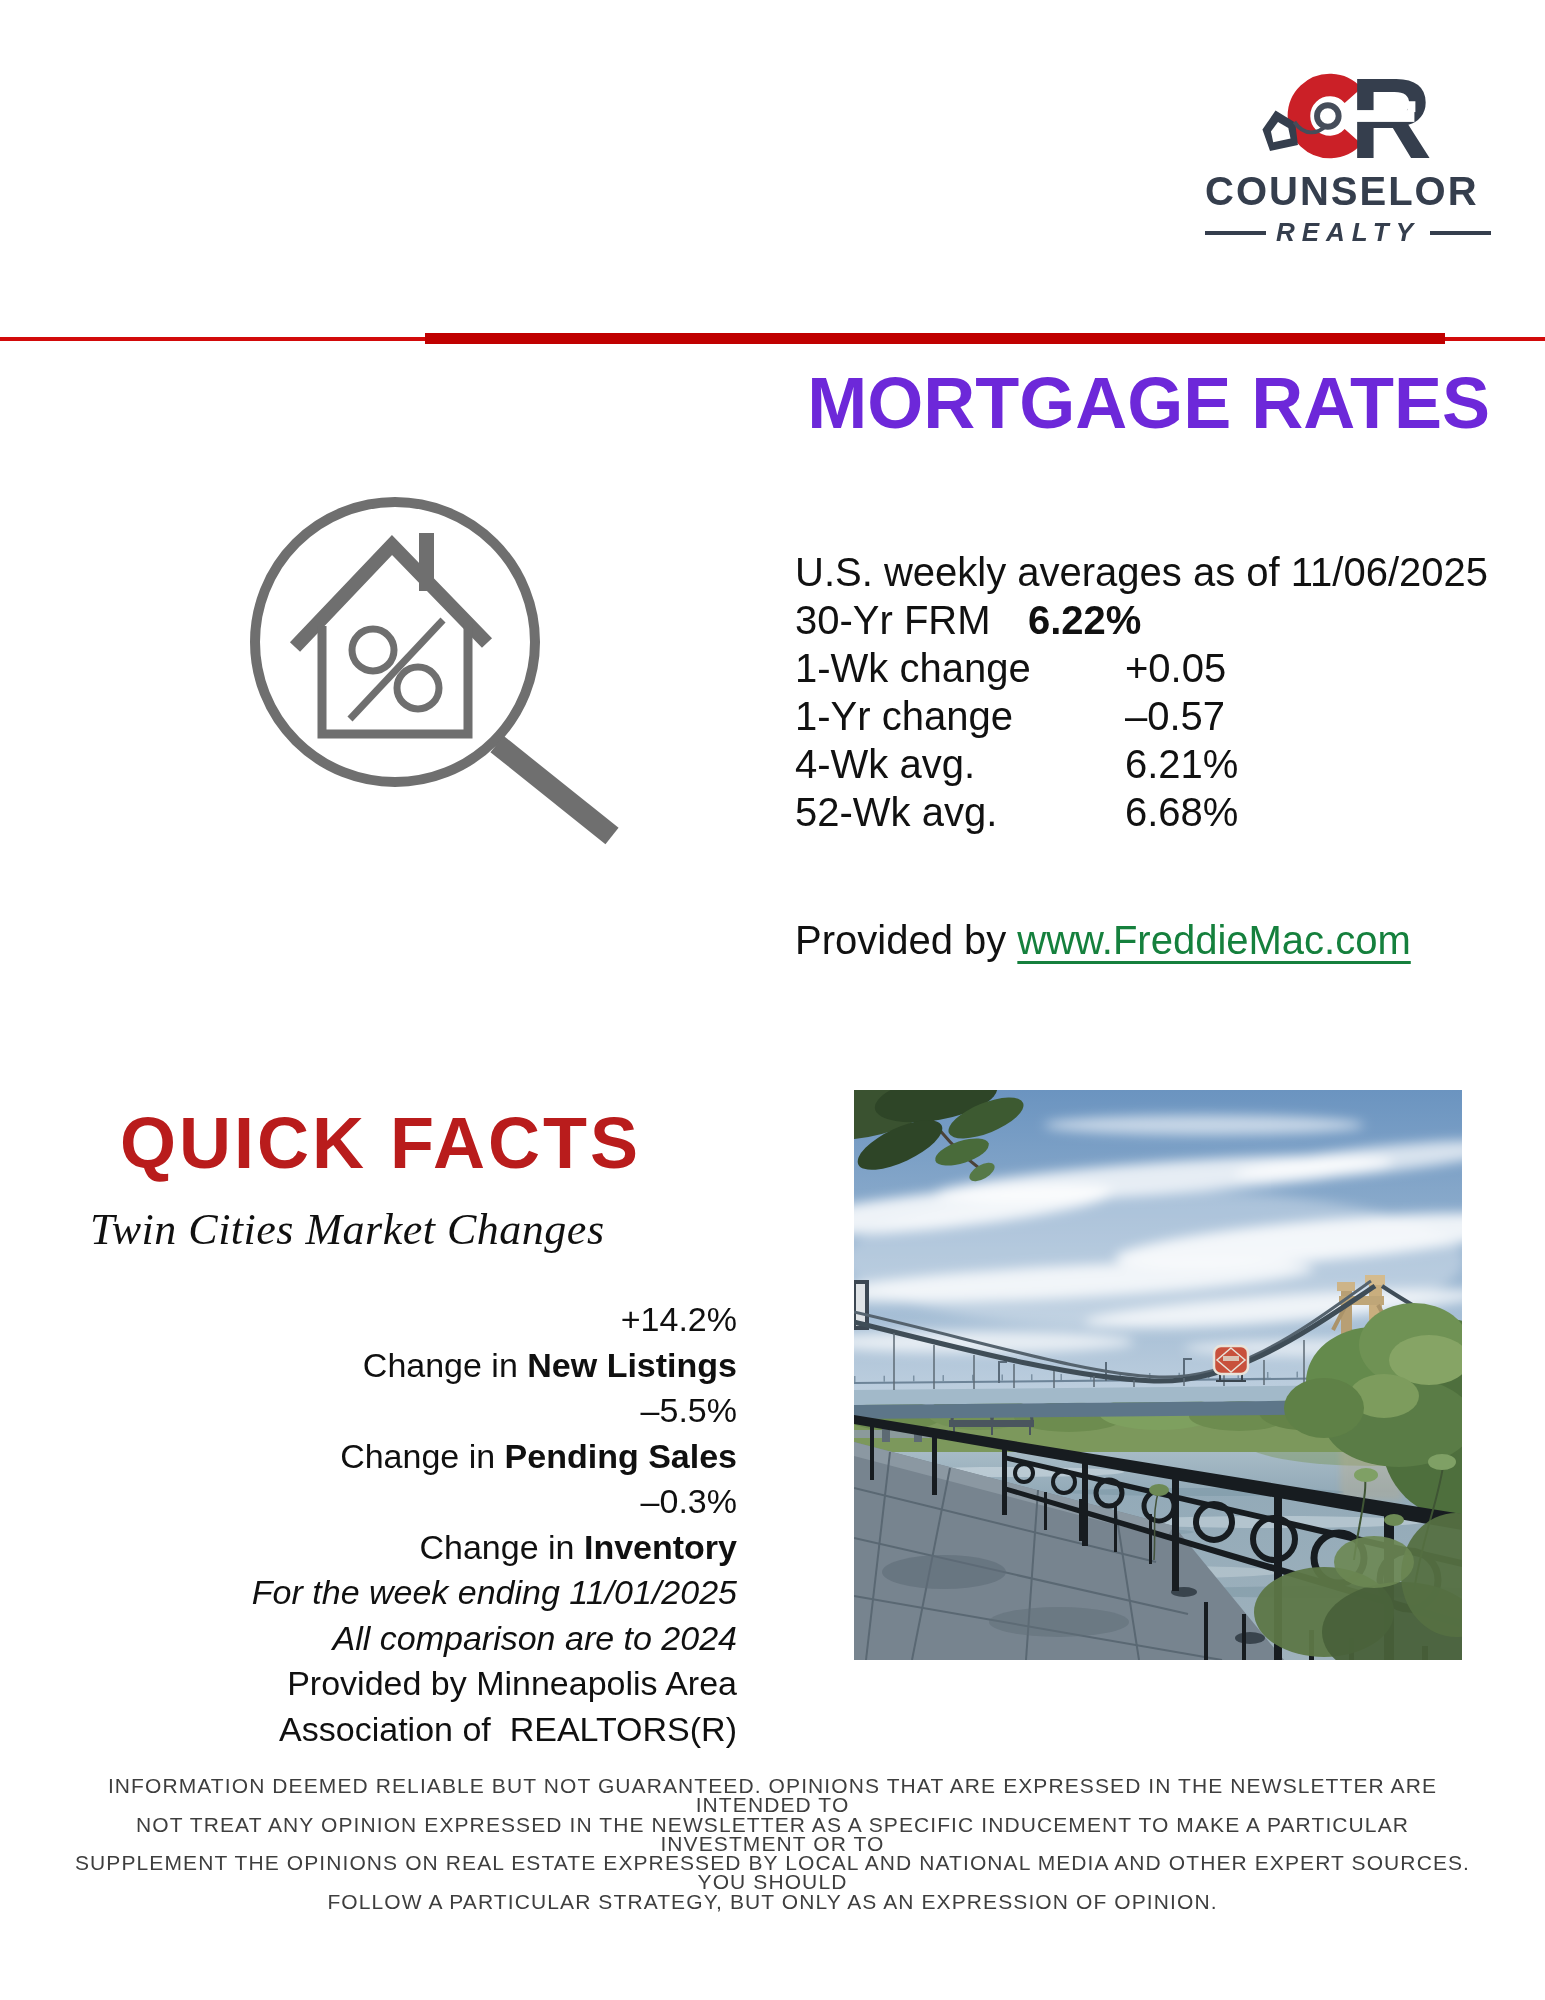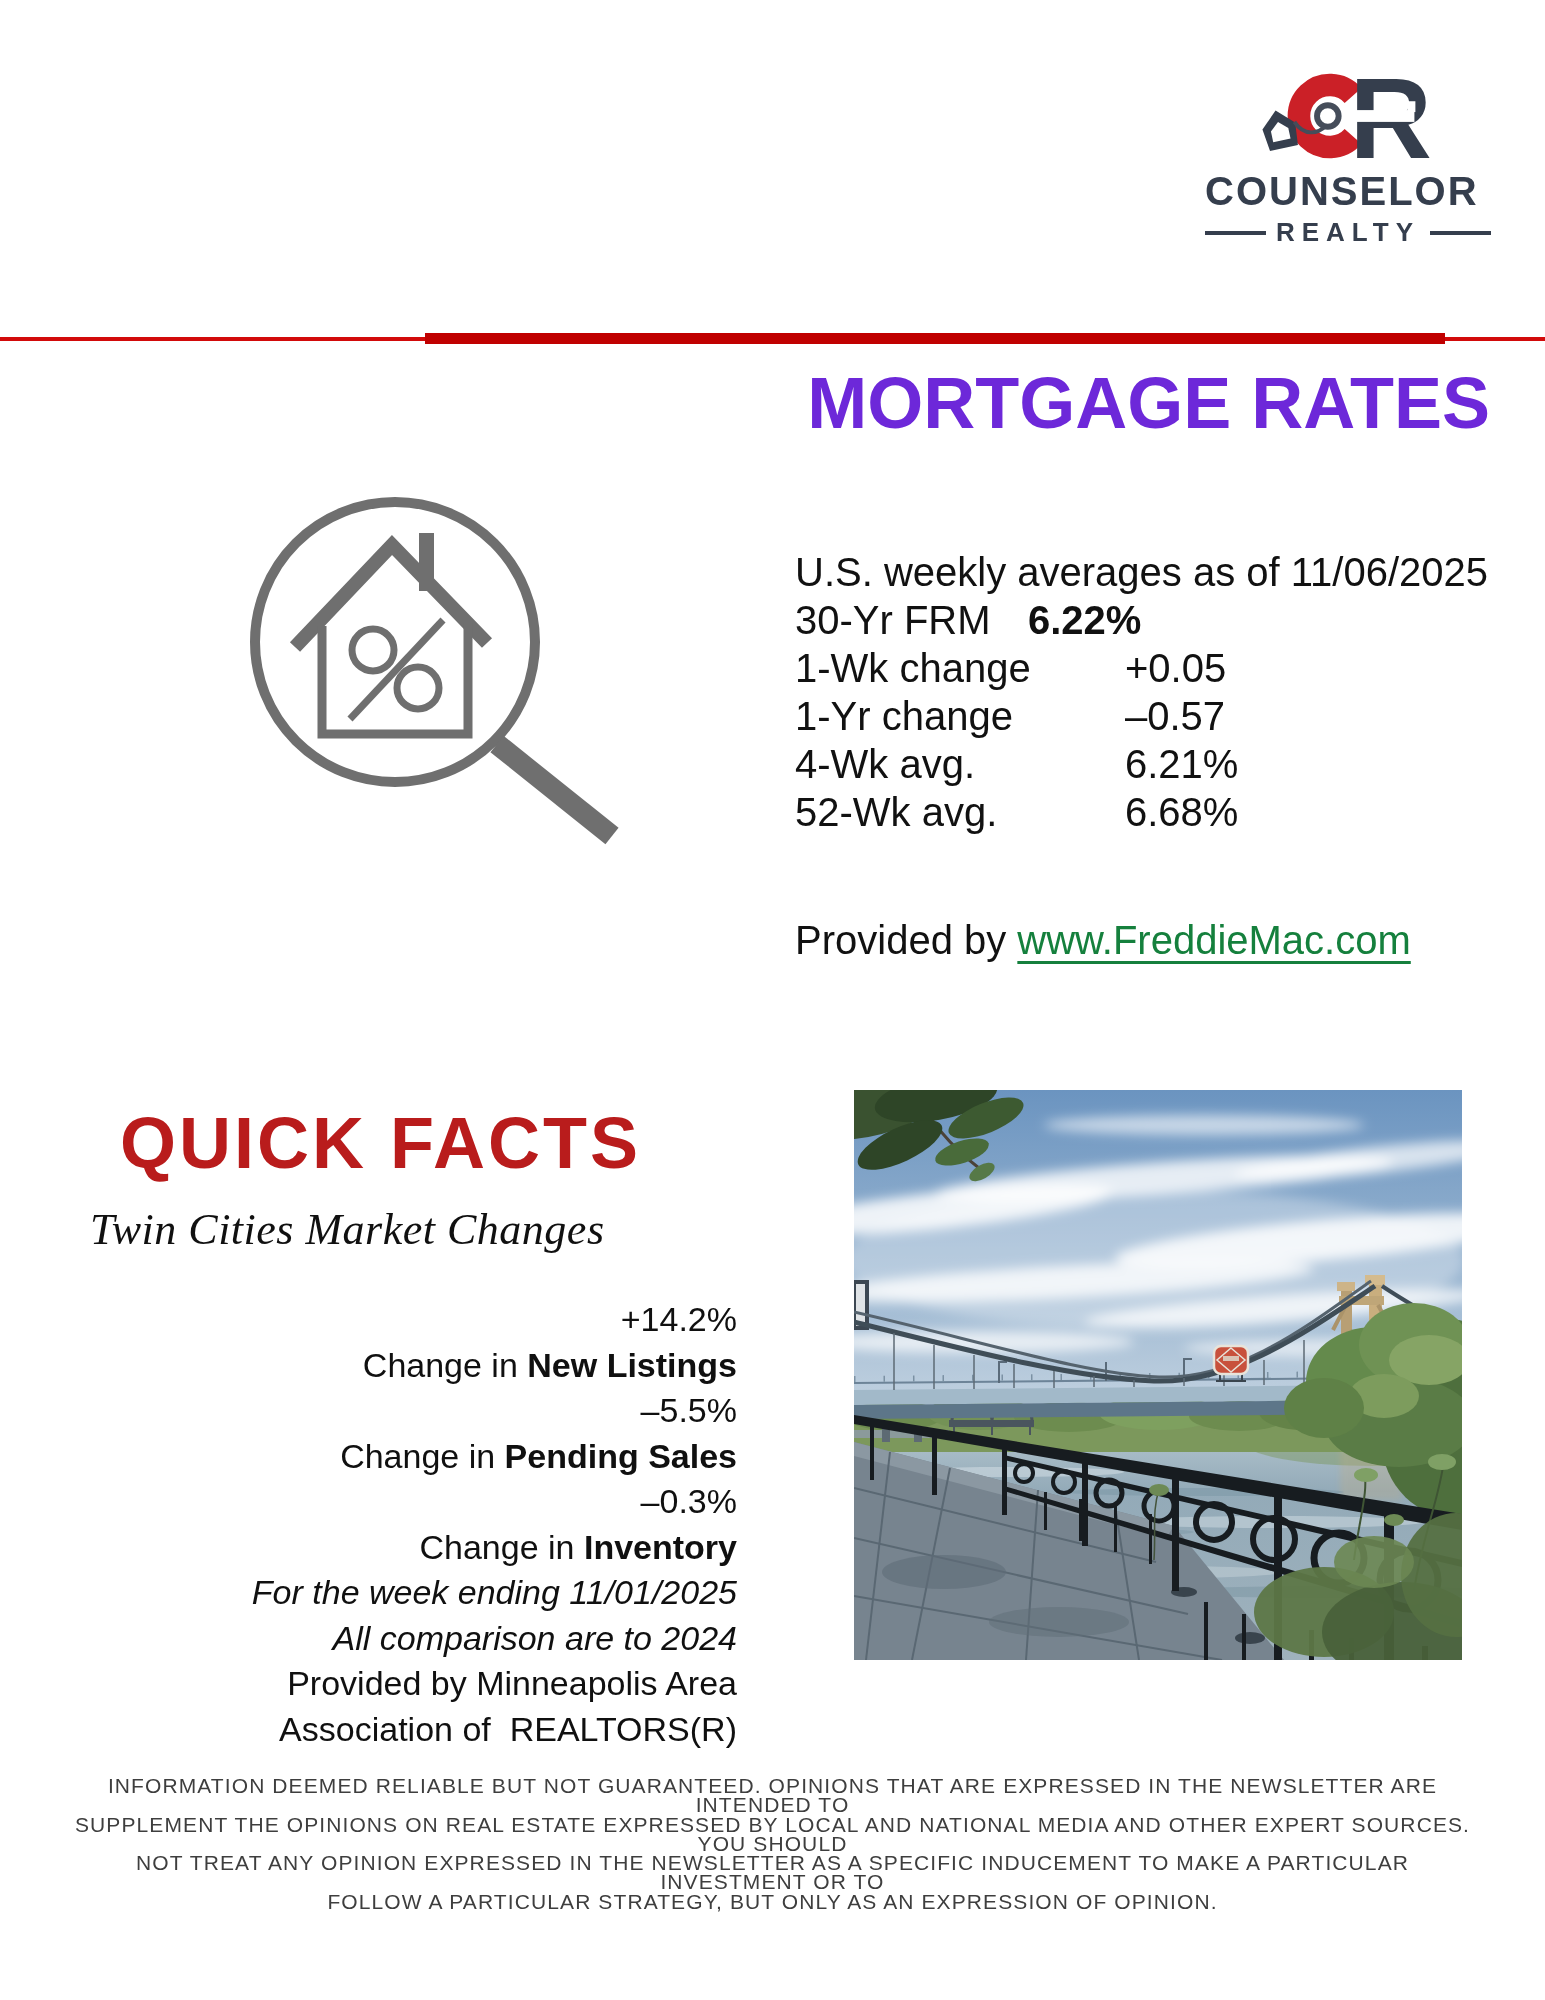--- a/index.html
+++ b/index.html
@@ -3,21 +3,21 @@
 <meta charset="utf-8">
 <style>
   html,body{margin:0;padding:0;background:#fff;}
   .page{position:relative;width:1545px;height:2000px;background:#fff;overflow:hidden;
         font-family:"Liberation Sans",sans-serif;color:#151515;}
 
   
   .logo{position:absolute;left:1205px;top:70px;width:286px;text-align:left;}
   .logo-mark{display:block;margin:0 auto;}
   .logo-name{margin-top:7px;font-size:40px;font-weight:bold;letter-spacing:2px;color:#353e4d;}
-  .logo-tagrow{display:flex;align-items:center;gap:10px;margin-top:3px;}
+  .logo-tagrow{display:flex;align-items:center;gap:10px;margin-top:3px;font-style:italic;}
   .logo-tagrow .dash{flex:1;height:4px;background:#353e4d;}
   .logo-tag{font-size:26px;font-weight:bold;letter-spacing:7px;color:#353e4d;}
 
   
   .rule-thin{position:absolute;left:0;top:337px;width:1545px;height:4px;background:#d20a0a;}
   .rule-thick{position:absolute;left:425px;top:333px;width:1020px;height:11px;background:#c00000;}
 
   
   .mr-heading{position:absolute;top:367px;left:600px;width:890px;text-align:right;
               font-size:72px;line-height:72px;font-weight:800;letter-spacing:0px;color:#6d28d9;}
@@ -345,18 +345,18 @@
       <ellipse cx="305" cy="400" rx="10" ry="6" fill="#6d8a55"></ellipse>
       <ellipse cx="470" cy="522" rx="70" ry="45" fill="#5d7747" opacity="0.95"></ellipse>
       <ellipse cx="548" cy="542" rx="80" ry="50" fill="#49613a" opacity="0.95"></ellipse>
       <ellipse cx="602" cy="485" rx="55" ry="62" fill="#557042" opacity="0.95"></ellipse>
       <ellipse cx="520" cy="472" rx="40" ry="26" fill="#6b8753" opacity="0.9"></ellipse>
     </g>
   </svg>
 
   <div class="disclaimer">
     <div>INFORMATION DEEMED RELIABLE BUT NOT GUARANTEED. OPINIONS THAT ARE EXPRESSED IN THE NEWSLETTER ARE INTENDED TO</div>
+    <div>NOT TREAT ANY OPINION EXPRESSED IN THE NEWSLETTER AS A SPECIFIC INDUCEMENT TO MAKE A PARTICULAR INVESTMENT OR TO</div>
     <div>SUPPLEMENT THE OPINIONS ON REAL ESTATE EXPRESSED BY LOCAL AND NATIONAL MEDIA AND OTHER EXPERT SOURCES. YOU SHOULD</div>
-    <div>NOT TREAT ANY OPINION EXPRESSED IN THE NEWSLETTER AS A SPECIFIC INDUCEMENT TO MAKE A PARTICULAR INVESTMENT OR TO</div>
     <div>FOLLOW A PARTICULAR STRATEGY, BUT ONLY AS AN EXPRESSION OF OPINION.</div>
   </div>
 
 </div>
 
 </body></html>

